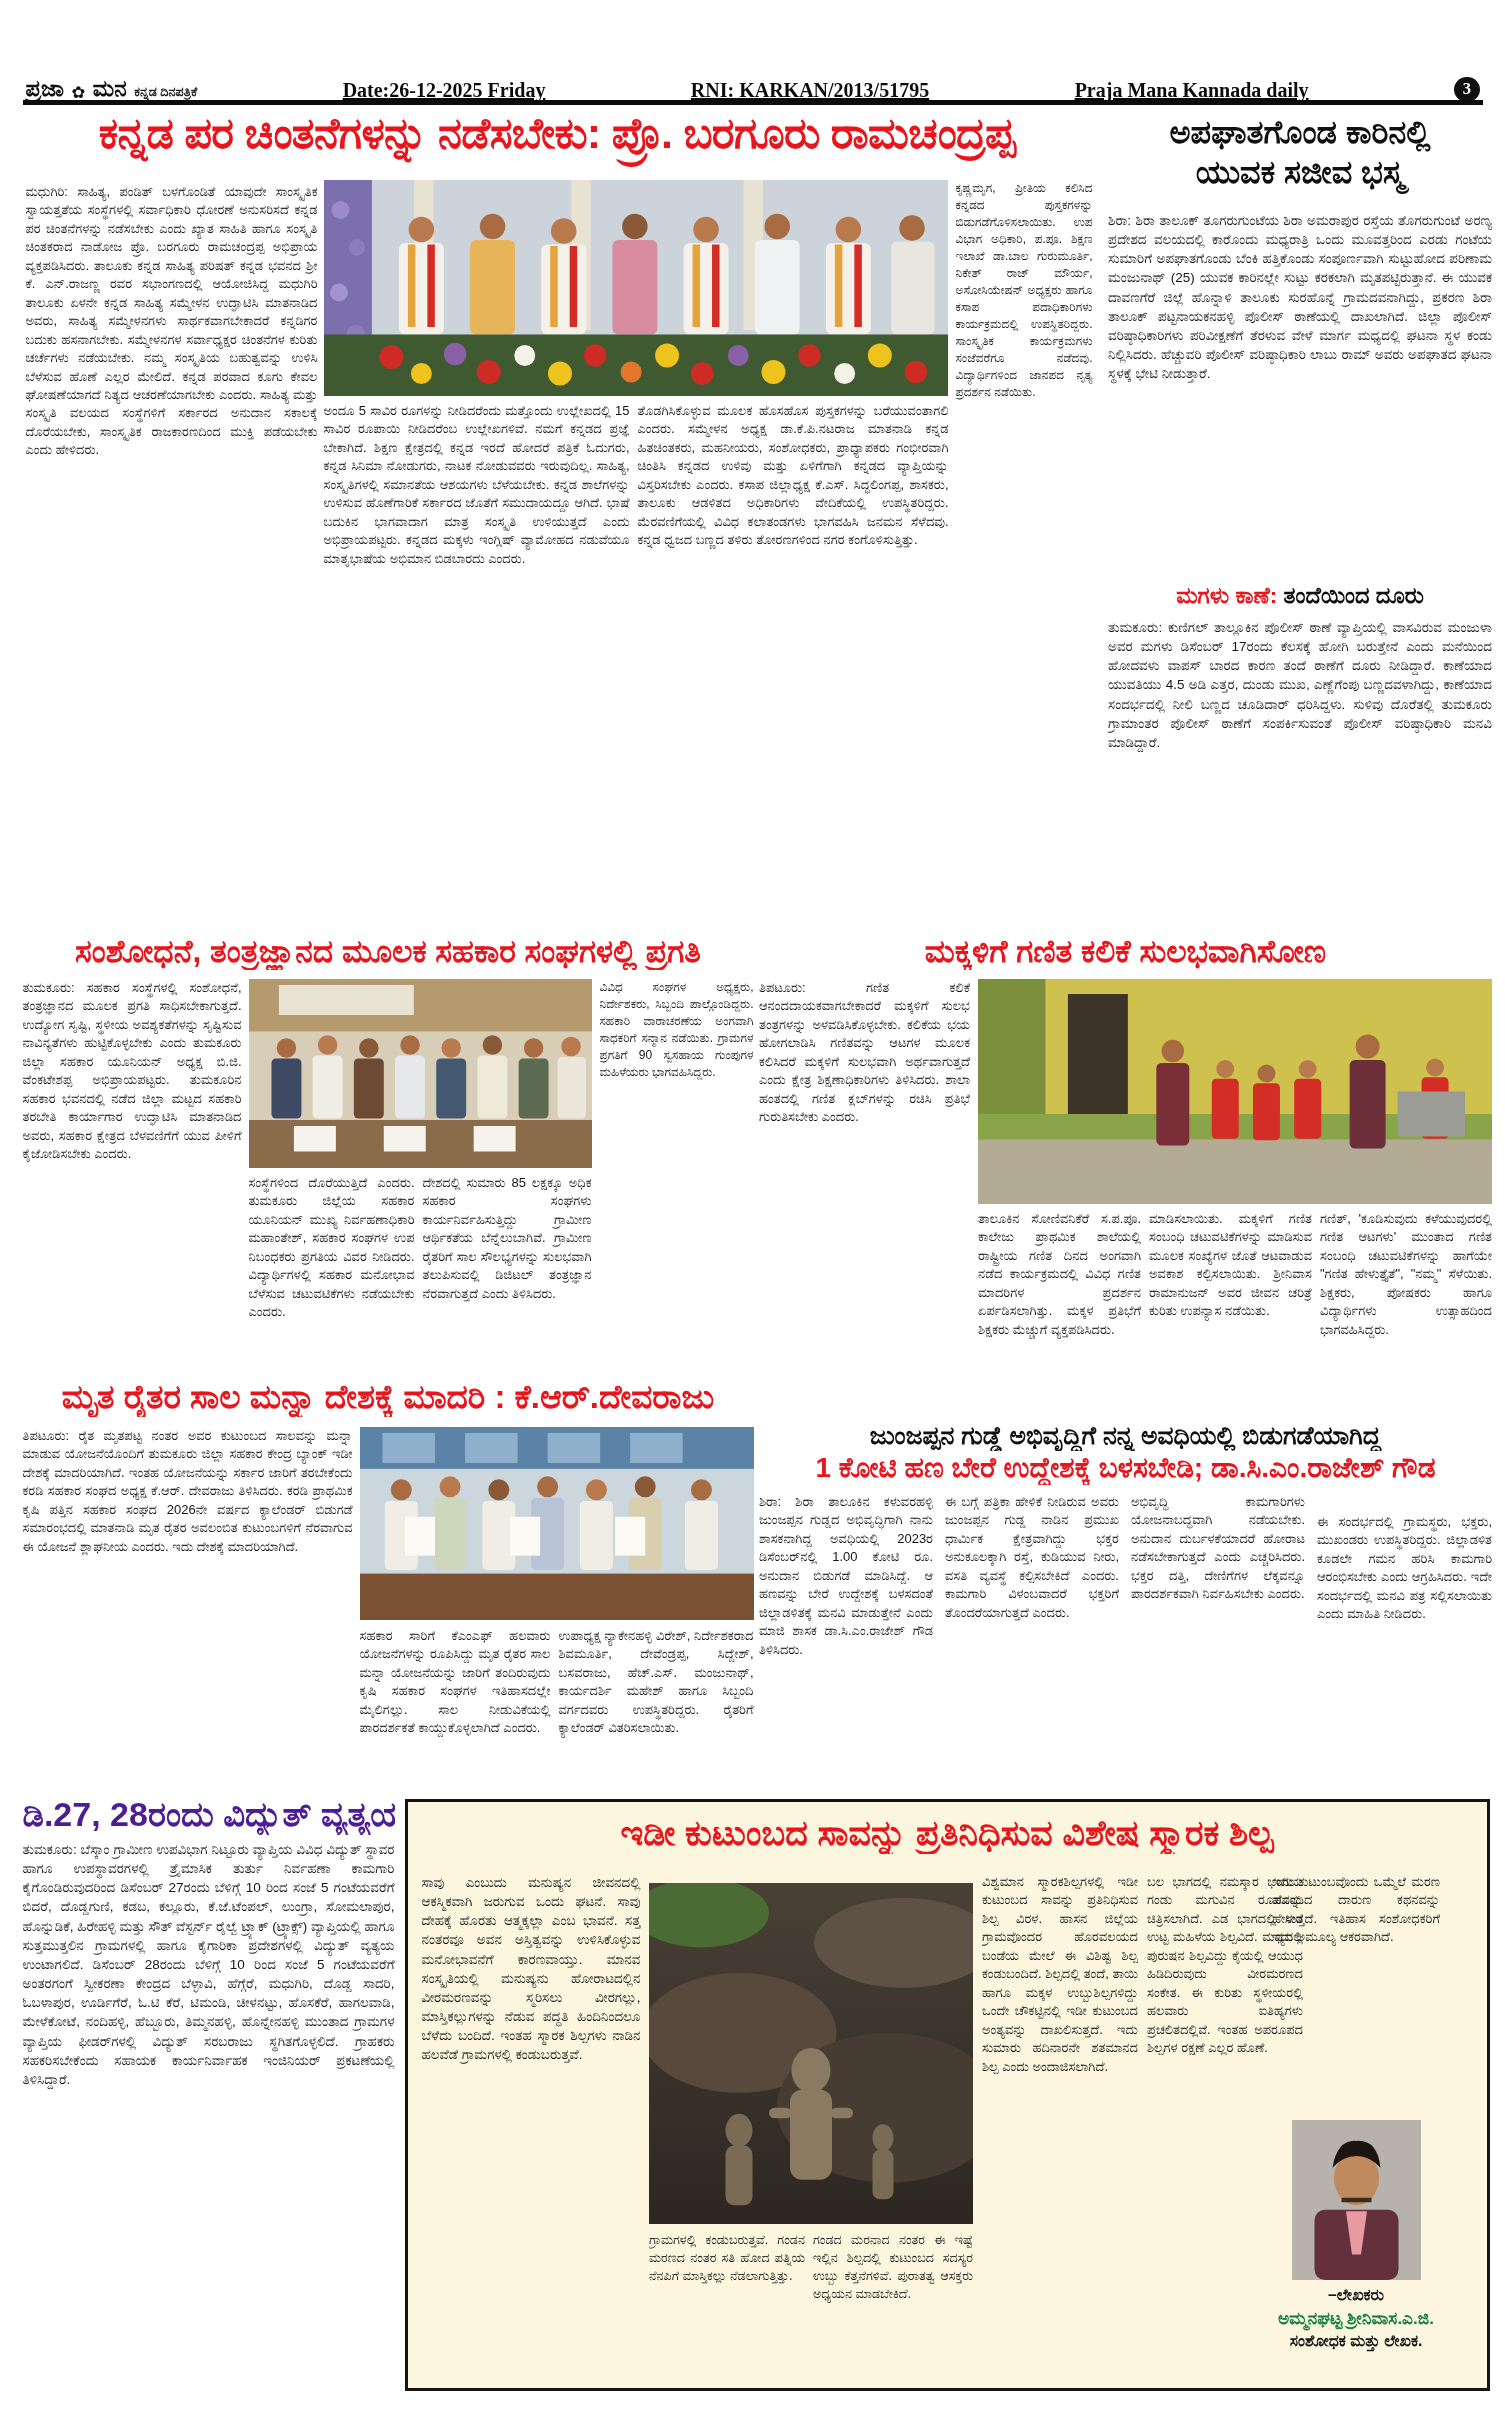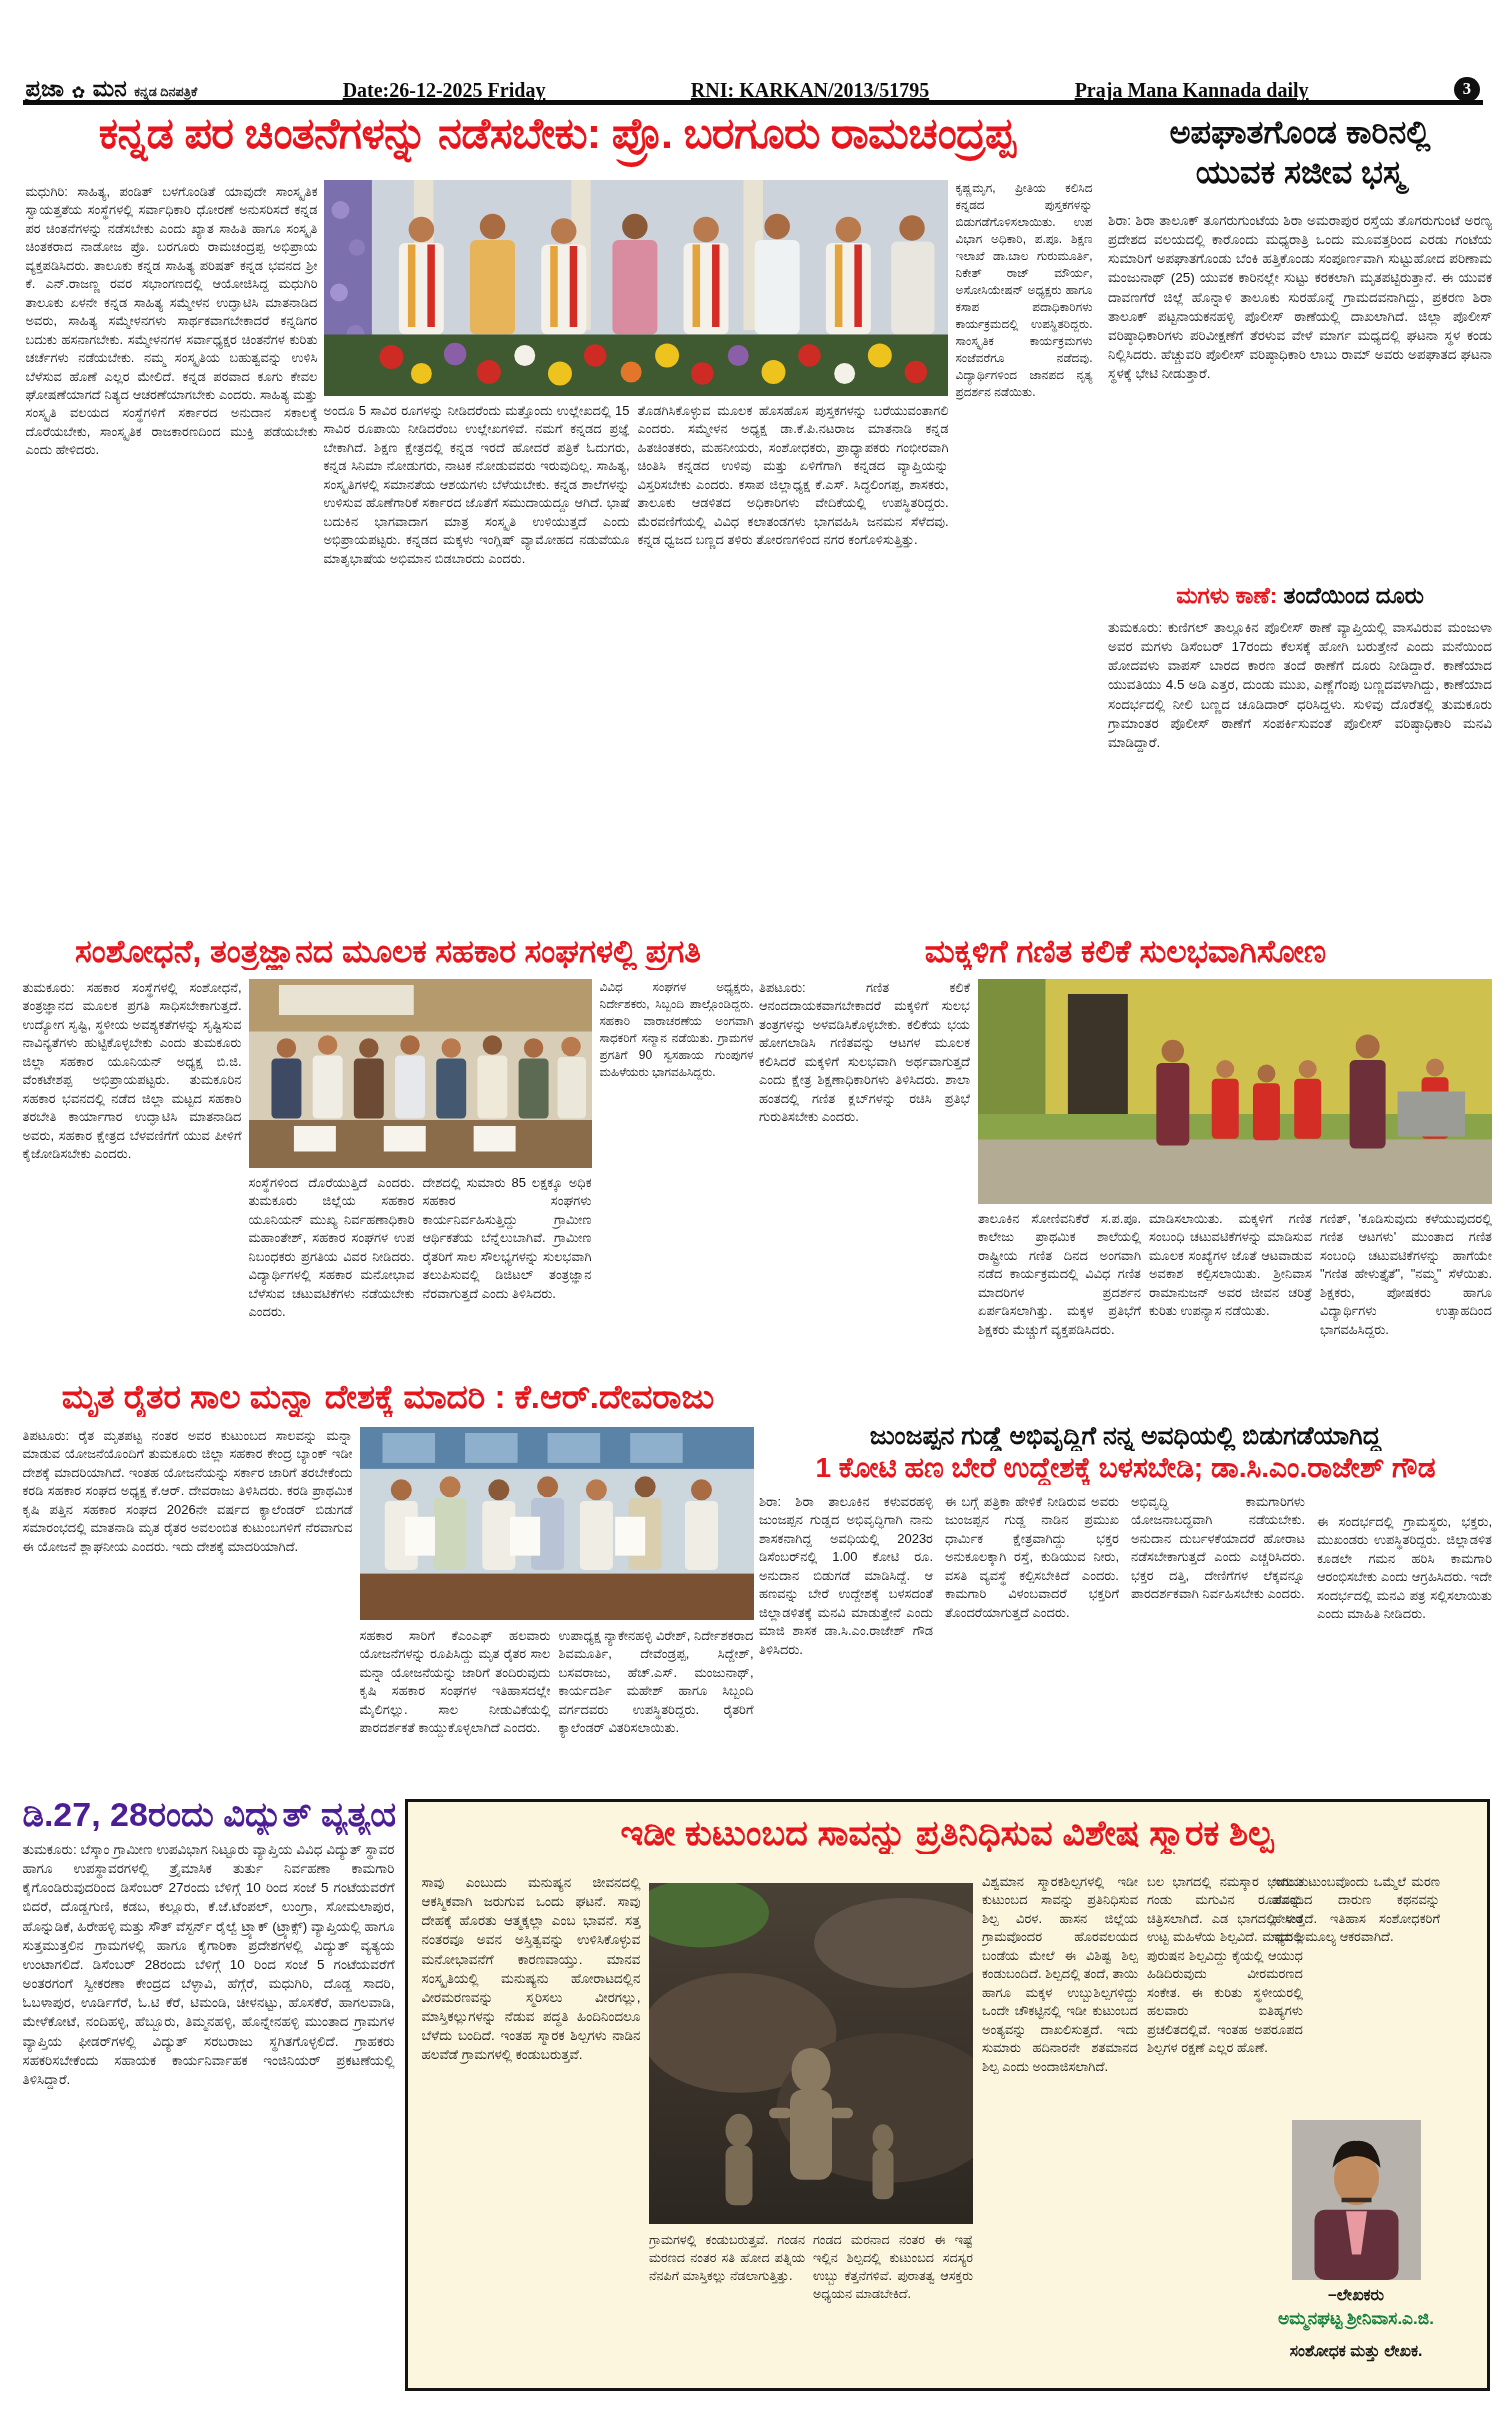--- a/index.html
+++ b/index.html
@@ -306,18 +306,18 @@
           <rect width="172" height="214" fill="#b7b2ab"></rect>
           <rect x="30" y="120" width="112" height="94" rx="14" fill="#63303c"></rect>
           <polygon points="72,122 100,122 92,180 80,180" fill="#e89aa0"></polygon>
           <ellipse cx="86" cy="78" rx="30" ry="36" fill="#c08a5f"></ellipse>
           <path d="M54 64 Q60 26 86 28 Q114 26 118 64 Q104 48 86 48 Q68 48 54 64 Z" fill="#1d1510"></path>
           <rect x="66" y="104" width="40" height="6" fill="#3a2a20"></rect>
         </svg>
       </div>
       <div class="caption" style="margin-top:6px;">–ಲೇಖಕರು</div>
       <div class="caption-red" style="margin-top:4.5px;">ಅಮ್ಮನಘಟ್ಟ ಶ್ರೀನಿವಾಸ.ಎ.ಜಿ.</div>
-      <div class="caption" style="margin-top:13px;">ಸಂಶೋಧಕ ಮತ್ತು ಲೇಖಕ.</div>
+      <div class="caption" style="margin-top:3px;">ಸಂಶೋಧಕ ಮತ್ತು ಲೇಖಕ.</div>
     </div>
   </div>
 
 </div>
 
 
 </body></html>

